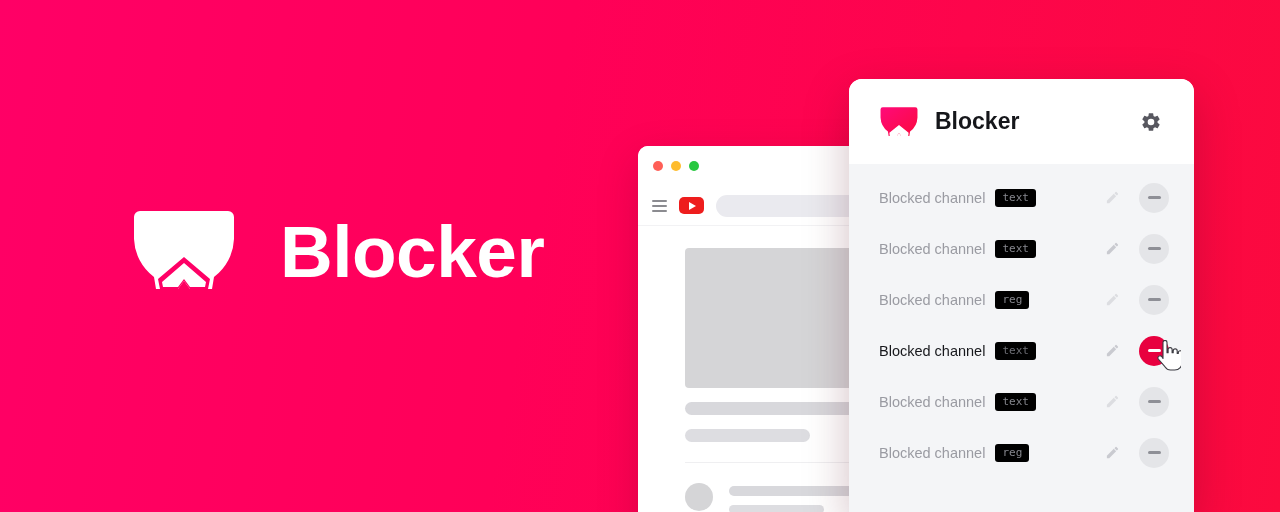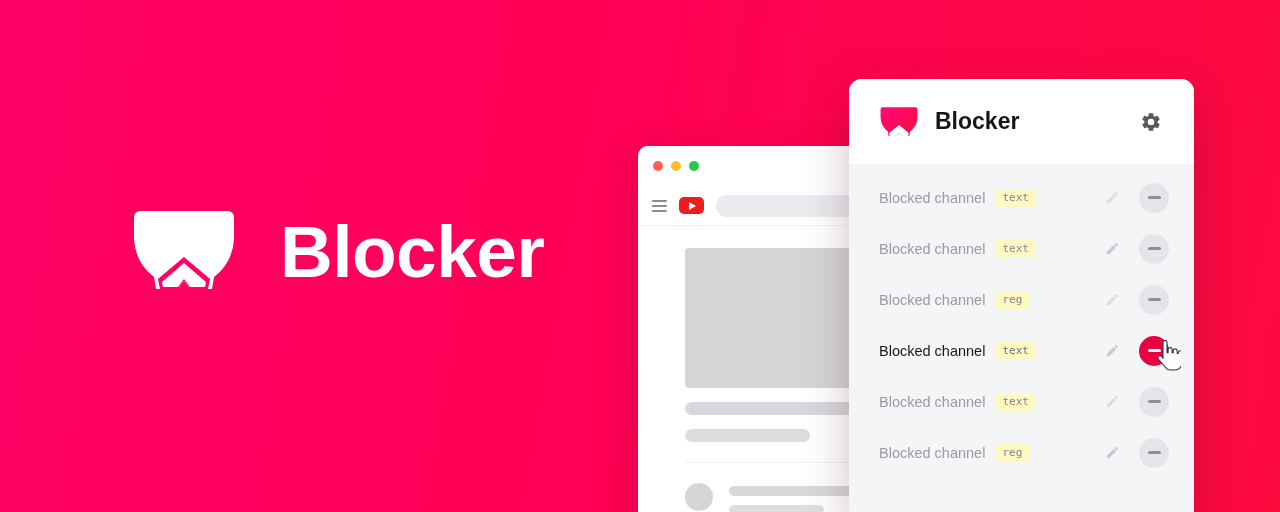--- a/index.html
+++ b/index.html
@@ -152,21 +152,21 @@
     color: #9a9ba2;
     white-space: nowrap;
   }
   .row.active .row-name { color: #17181c; font-weight: 500; }
 
   .badge {
     margin-left: 10px;
     font-family: "DejaVu Sans Mono", monospace;
     font-size: 11px;
     color: #86878e;
-    background: #fef9c3;
+    background: #000000;
     border-radius: 3px;
     padding: 3px 7px 4px;
     line-height: 1;
   }
   .row.active .badge { color: #6e6f76; }
 
   .row-spacer { flex: 1; }
 
   .pencil-btn {
     width: 26px; height: 26px;

